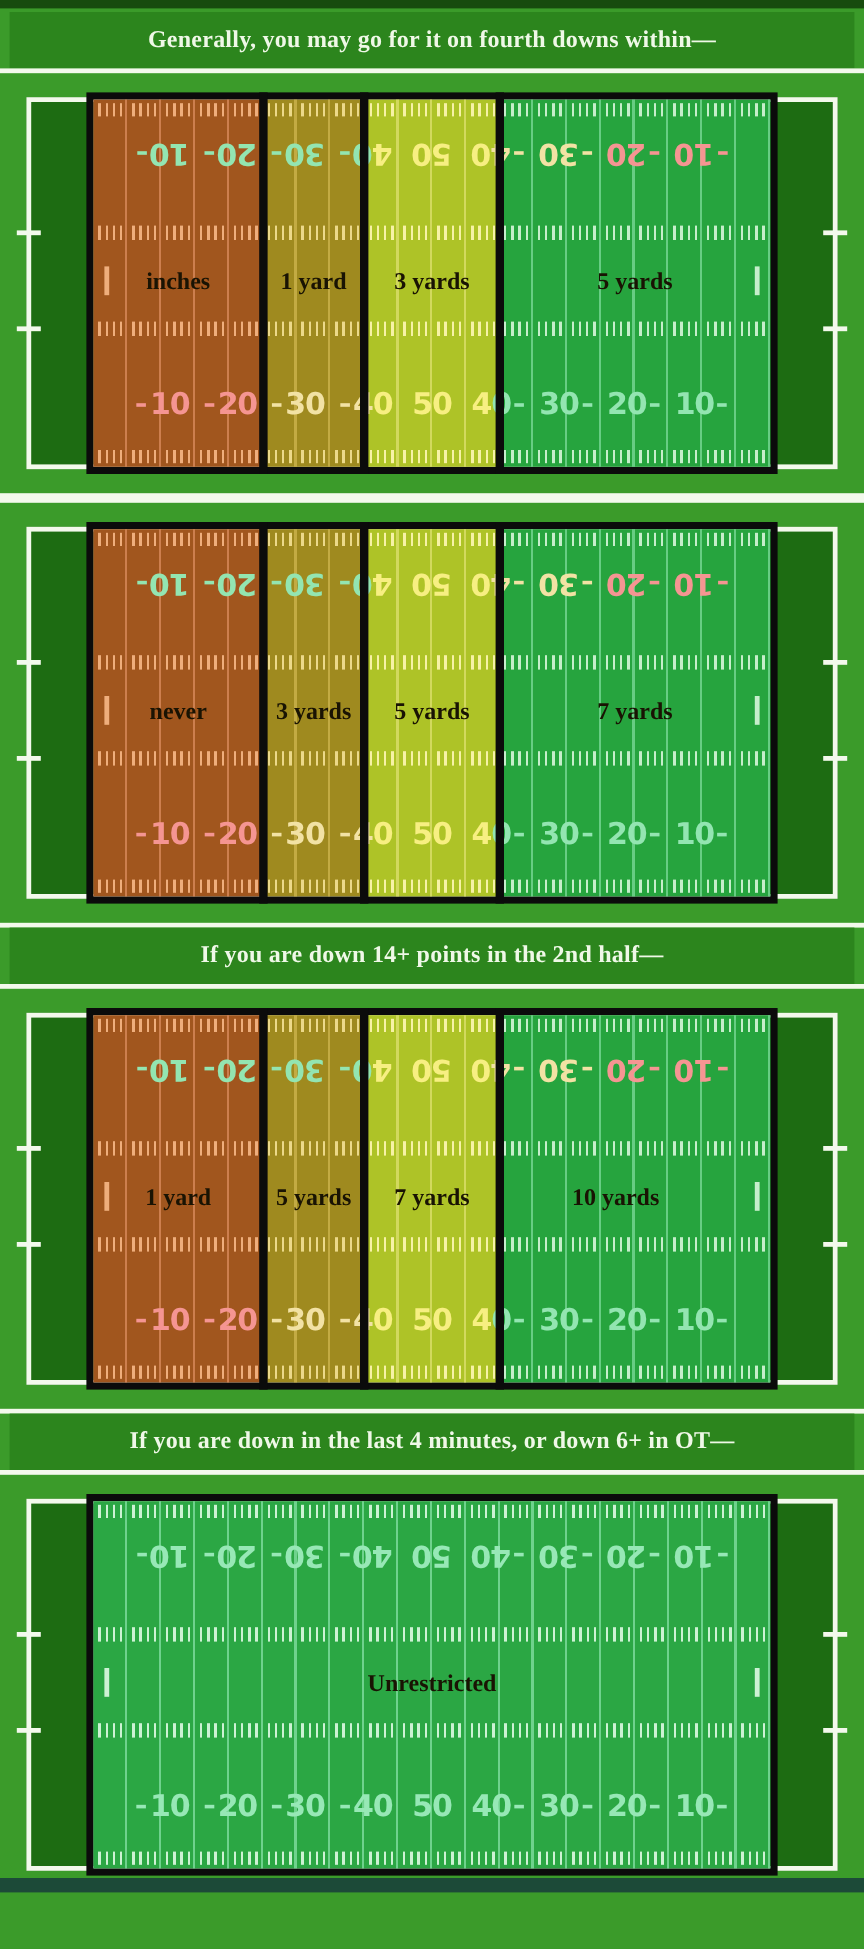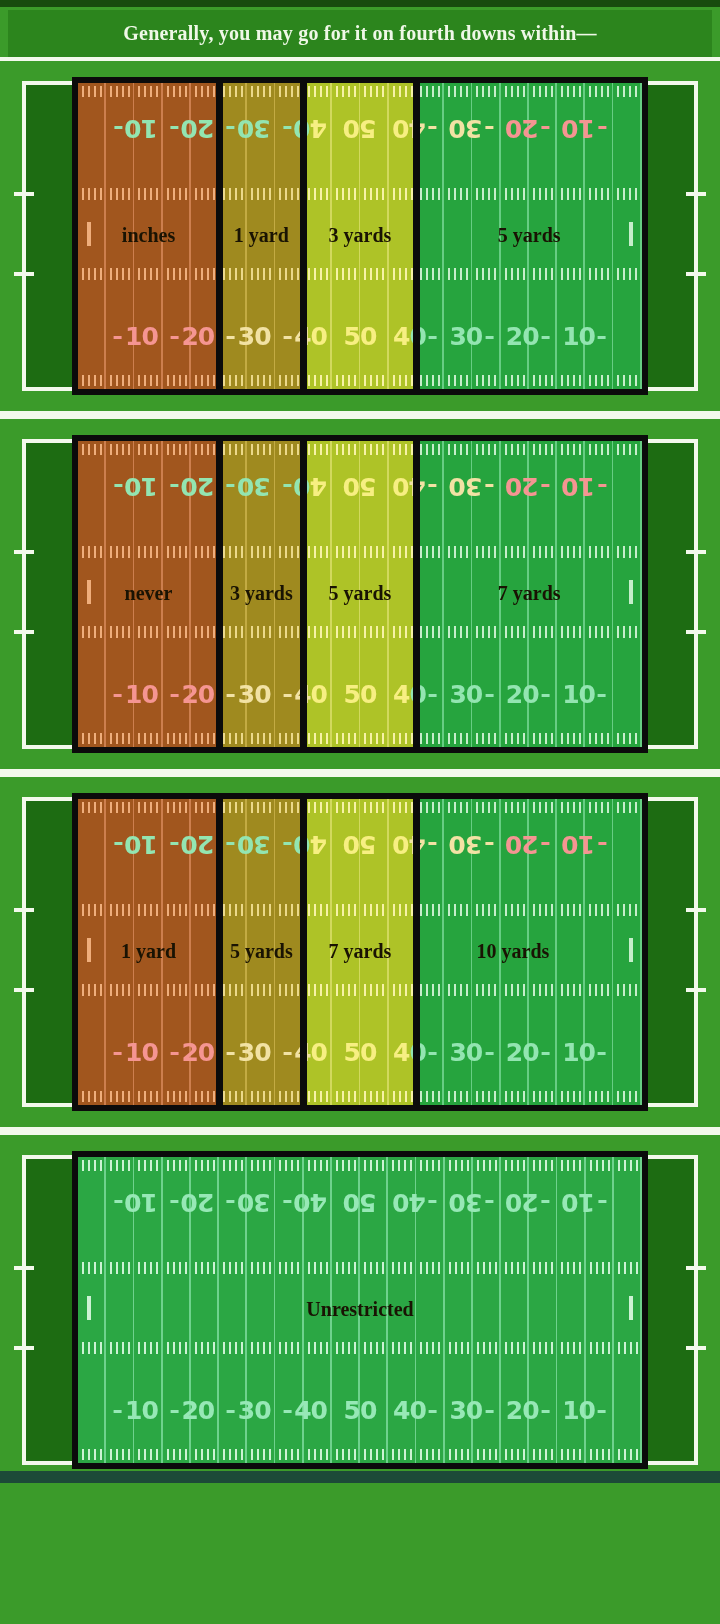--- a/index.html
+++ b/index.html
@@ -328,20 +328,23 @@
               <span style="color: rgb(147, 229, 177);">0</span>
               <span class="dash" style="background: rgb(147, 229, 177);"></span>
             </div>
           </div>
         </div>
       </div>
   </div>
 
   <div class="rule-section">
     <div class="hline"></div>
+    <div class="header-bar">
+      <span class="header-text">If you are down 14+ points in the 2nd half—</span>
+    </div>
     <div class="hline"></div>
     <div class="field-slot">
         <div class="sideline"></div>
         <div class="side-tick l t1"></div>
         <div class="side-tick l t2"></div>
         <div class="side-tick r t1"></div>
         <div class="side-tick r t2"></div>
         <div class="zone-strip">
           <div class="zone" style="left: 0px; width: 141px; background-color: rgb(161, 86, 30); background-image: repeating-linear-gradient(90deg, transparent 0px, transparent 26.4px, rgb(205, 127, 78) 26.4px, rgb(205, 127, 78) 28.2px);">
             <div class="hash h1" style="background-image: repeating-linear-gradient(90deg, transparent 0px, transparent 4px, rgb(239, 174, 124) 4px, rgb(239, 174, 124) 6px, transparent 6px, transparent 10px, rgb(239, 174, 124) 10px, rgb(239, 174, 124) 12px, transparent 12px, transparent 16px, rgb(239, 174, 124) 16px, rgb(239, 174, 124) 18px, transparent 18px, transparent 22px, rgb(239, 174, 124) 22px, rgb(239, 174, 124) 24px, transparent 24px, transparent 28.2px);"></div>
@@ -467,20 +470,23 @@
               <span style="color: rgb(147, 229, 177);">0</span>
               <span class="dash" style="background: rgb(147, 229, 177);"></span>
             </div>
           </div>
         </div>
       </div>
   </div>
 
   <div class="rule-section last">
     <div class="hline"></div>
+    <div class="header-bar">
+      <span class="header-text">If you are down in the last 4 minutes, or down 6+ in OT—</span>
+    </div>
     <div class="hline"></div>
     <div class="field-slot">
         <div class="sideline"></div>
         <div class="side-tick l t1"></div>
         <div class="side-tick l t2"></div>
         <div class="side-tick r t1"></div>
         <div class="side-tick r t2"></div>
         <div class="zone-strip">
           <div class="zone" style="left: 0px; width: 564px; background-color: rgb(43, 167, 68); background-image: repeating-linear-gradient(90deg, transparent 0px, transparent 26.4px, rgb(111, 210, 141) 26.4px, rgb(111, 210, 141) 28.2px);">
             <div class="hash h1" style="background-image: repeating-linear-gradient(90deg, transparent 0px, transparent 4px, rgb(205, 242, 212) 4px, rgb(205, 242, 212) 6px, transparent 6px, transparent 10px, rgb(205, 242, 212) 10px, rgb(205, 242, 212) 12px, transparent 12px, transparent 16px, rgb(205, 242, 212) 16px, rgb(205, 242, 212) 18px, transparent 18px, transparent 22px, rgb(205, 242, 212) 22px, rgb(205, 242, 212) 24px, transparent 24px, transparent 28.2px);"></div>

